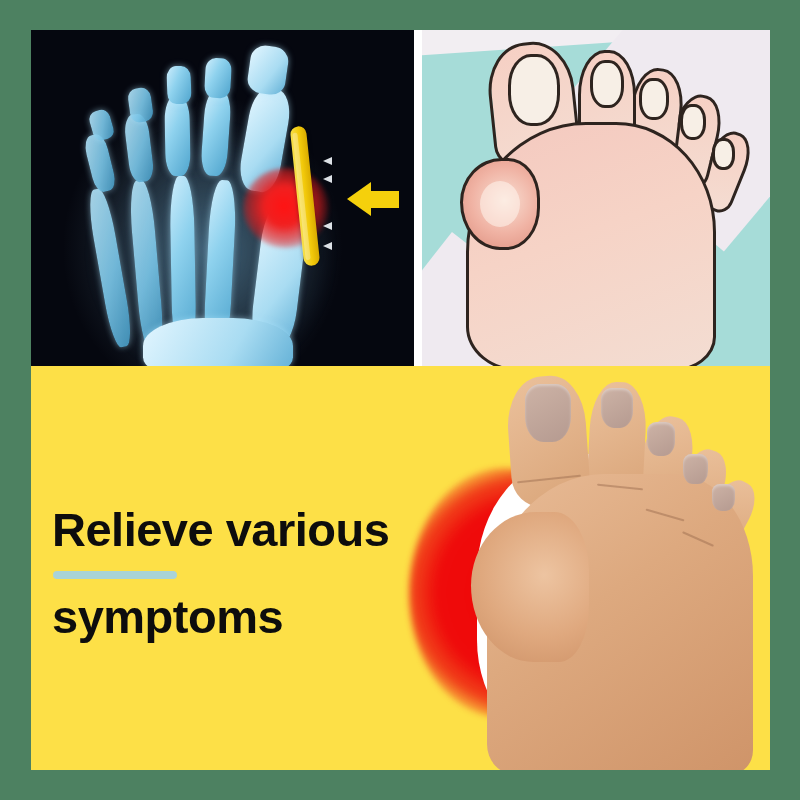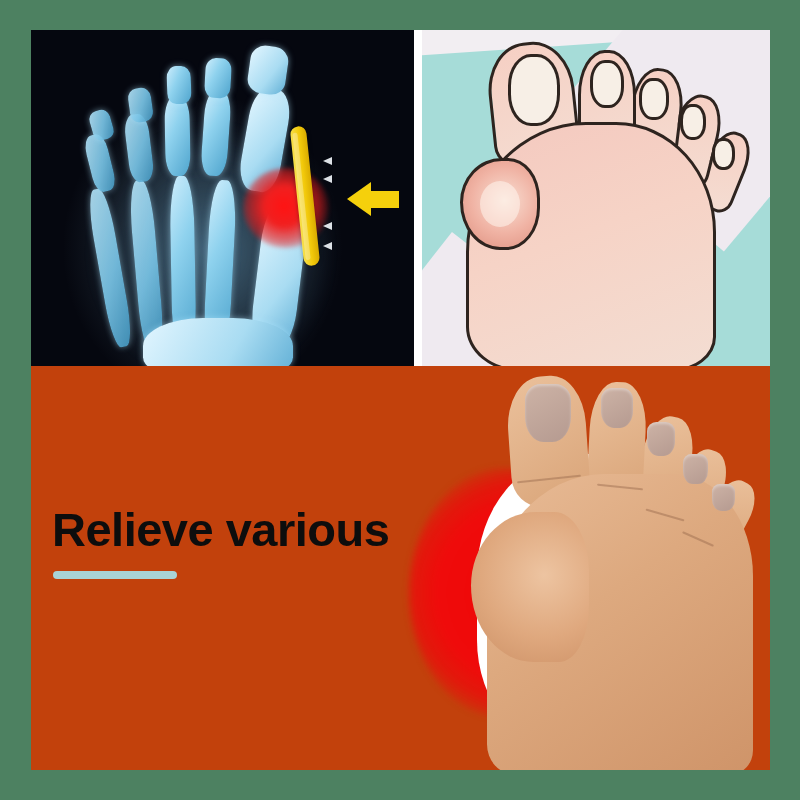--- a/index.html
+++ b/index.html
@@ -245,21 +245,21 @@
     background: rgba(255,245,238,.55);
   }
 
   
   .bottom {
     position: absolute;
     left: 0;
     top: 336px;
     width: 739px;
     height: 404px;
-    background: #c2410c;
+    background: #fde047;
   }
 
   .headline-block {
     position: absolute;
     left: 21px;
     top: 140px;
     width: 400px;
   }
   .headline {
     font-size: 47px;
@@ -417,20 +417,21 @@
           <div class="cnail n5"></div>
         </div>
       </div>
     </div>
 
     <div class="bottom">
 
       <div class="headline-block">
         <div class="headline">Relieve various</div>
         <div class="headline-rule"></div>
+        <div class="headline">symptoms</div>
       </div>
 
       <div class="photo-foot">
         <div class="red-glow"></div>
         <div class="red-glow-mask"></div>
 
         <div class="pfoot">
           <div class="ptoe p5"></div>
           <div class="ptoe p4"></div>
           <div class="ptoe p3"></div>

